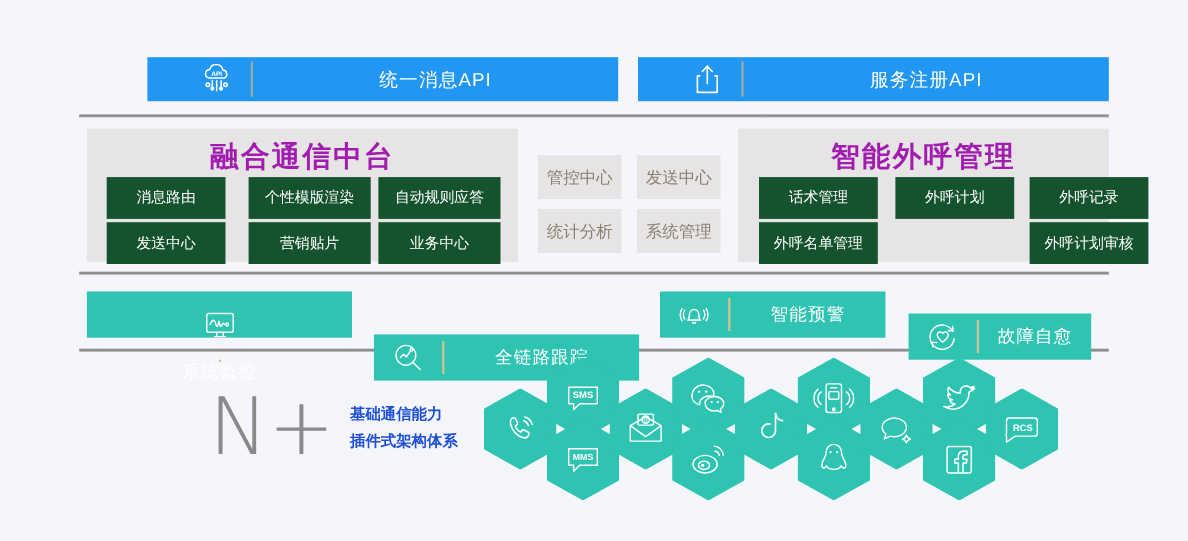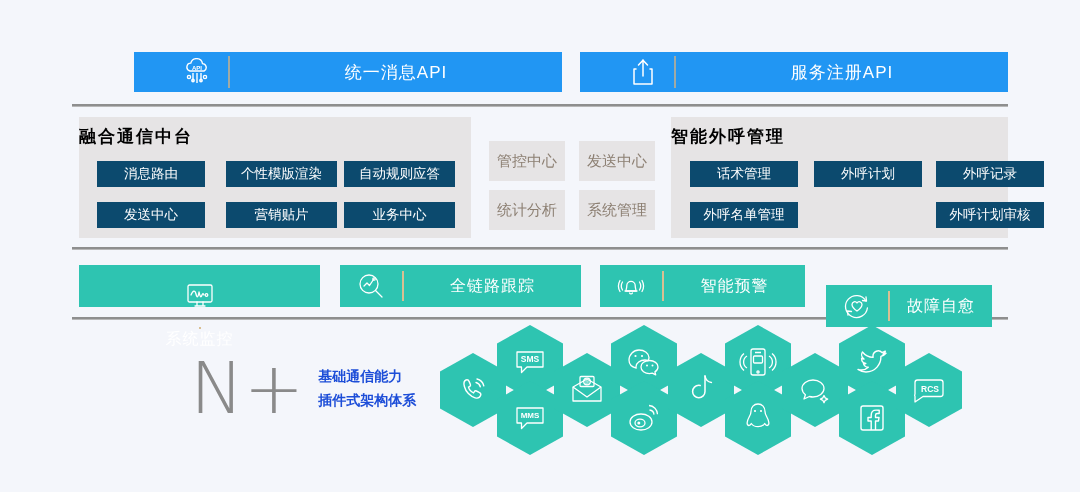--- a/index.html
+++ b/index.html
@@ -41,28 +41,28 @@
   #api-2 { left:580px; top:52px; width:428px; }
 
   
   .panel {
     position:absolute; background:#e6e4e5;
   }
   #panel-left  { left:79px;  top:117px; width:392px; height:121px; }
   #panel-right { left:671px; top:117px; width:337px; height:121px; }
 
   .panel-title {
-    position:absolute; left:0; right:0; top:8px; 
-    color:#000000; font-size:17px; font-weight:bold; letter-spacing:2px;
+    position:absolute; left:0; right:0; top:8px; text-align:center;
+    color:#a21caf; font-size:26px; font-weight:bold; letter-spacing:2px;
     font-family:"DejaVu Sans","Liberation Sans",sans-serif;
   }
   .btn-blue {
-    position:absolute; background:#0c4a6e; color:#fff;
+    position:absolute; background:#14532d; color:#fff;
     font-size:13.5px; display:flex; align-items:center; justify-content:center;
-    height:26px;
+    height:38px;
   }
   .btn-gray {
     position:absolute; background:#e6e4e5; color:#8c7f72;
     font-size:15px; display:flex; align-items:center; justify-content:center;
     height:40px;
   }
 
   
   .green-bar {
     position:absolute; top:265px; height:42px; background:#2ec4b1;
@@ -70,21 +70,21 @@
   }
   .green-bar .ico {
     width:62px; height:42px; display:flex; align-items:center; justify-content:center;
     flex:0 0 62px;
   }
   .green-bar .sep { width:2px; height:30px; background:#d9bf92; flex:0 0 2px; }
   .green-bar .lbl {
     flex:1 1 auto; text-align:center; color:#fff; font-size:16px; letter-spacing:1px;
   }
   #green-1 { left:79px;  width:241px;flex-direction:column; }
-  #green-2 { left:340px; width:241px; }
+  #green-2 { left:340px; width:241px;margin-top:39px; }
   #green-3 { left:600px; width:205px; }
   #green-4 { left:826px; width:166px;margin-top:20px; }
 
   
   #nplus-wrap {
     position:absolute; left:190px; top:352px; display:flex; align-items:center;
   }
   #nplus-glyph {
     color:#8a8a8a; font-size:72px; font-weight:300; line-height:1;
     font-family:"DejaVu Sans","Liberation Sans",sans-serif;

